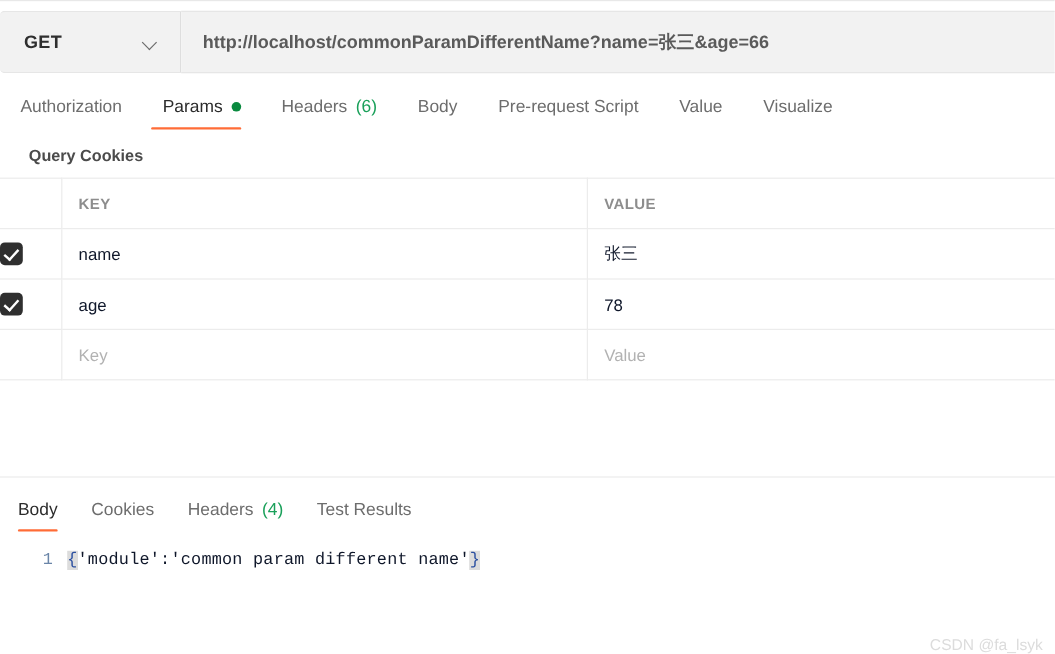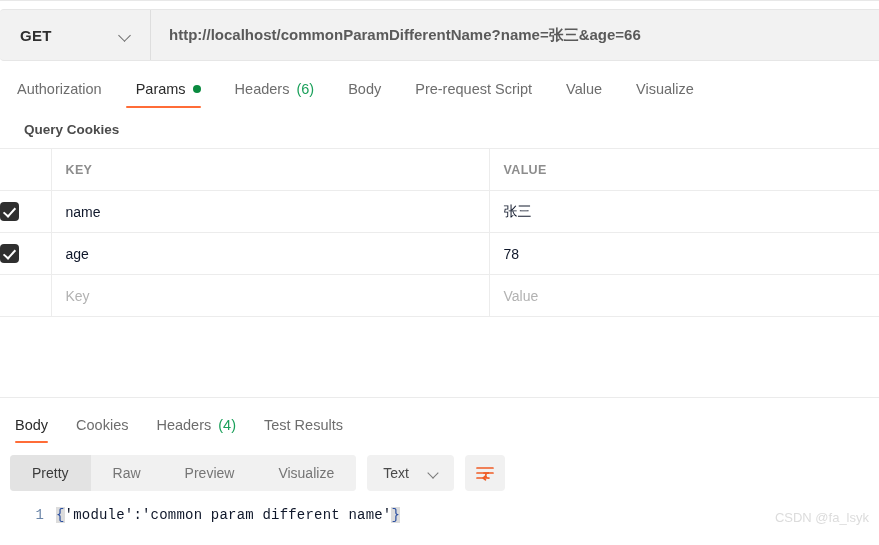--- a/index.html
+++ b/index.html
@@ -283,21 +283,21 @@
   .brace {
     background: #dcdcdc;
     color: #2b4fa0;
   }
   .str { color: #0f172a; }
 
   
   .watermark {
     position: absolute;
     right: 10px;
-    bottom: 20px;
+    bottom: 0;
     font-size: 13px;
     color: #dcdcdc;
     user-select: none;
   }
 </style>
 </head>
 <body>
 
 <div class="app">
 
@@ -396,42 +396,20 @@
     </div>
     <div class="tab">
       <span>Headers</span>
       <span class="count">(4)</span>
     </div>
     <div class="tab">
       <span>Test Results</span>
     </div>
   </div>
 
-  <div class="fmt-row">
-    <div class="seg">
-      <div class="seg-btn active">Pretty</div>
-      <div class="seg-btn">Raw</div>
-      <div class="seg-btn">Preview</div>
-      <div class="seg-btn">Visualize</div>
-    </div>
-
-    <div class="fmt-select">
-      <span>Text</span>
-      <span class="chev"></span>
-    </div>
-
-    <div class="wrap-btn">
-      <svg width="20" height="17" viewBox="0 0 20 17">
-        <line x1="2" y1="3" x2="18" y2="3" stroke="#ef5b25" stroke-width="1.7" stroke-linecap="round"></line>
-        <line x1="2" y1="8" x2="18" y2="8" stroke="#ef5b25" stroke-width="1.7" stroke-linecap="round"></line>
-        <path d="M2 13 H14 a3 3 0 0 1 0 0 M14 13 a2.6 2.6 0 1 1 0 -5 H9" stroke="#ef5b25" stroke-width="1.7" fill="none" stroke-linecap="round"></path>
-        <polyline points="10.5,11.2 8.2,13 10.5,14.8" stroke="#ef5b25" stroke-width="1.7" fill="none" stroke-linecap="round" stroke-linejoin="round"></polyline>
-      </svg>
-    </div>
-  </div>
 
   <div class="code">
     <div class="gutter">1</div>
     <div class="codeline"><span class="brace">{</span><span class="str">'module':'common param different name'</span><span class="brace">}</span></div>
   </div>
 
   <div class="watermark">CSDN @fa_lsyk</div>
 </div>
 
 </body></html>

